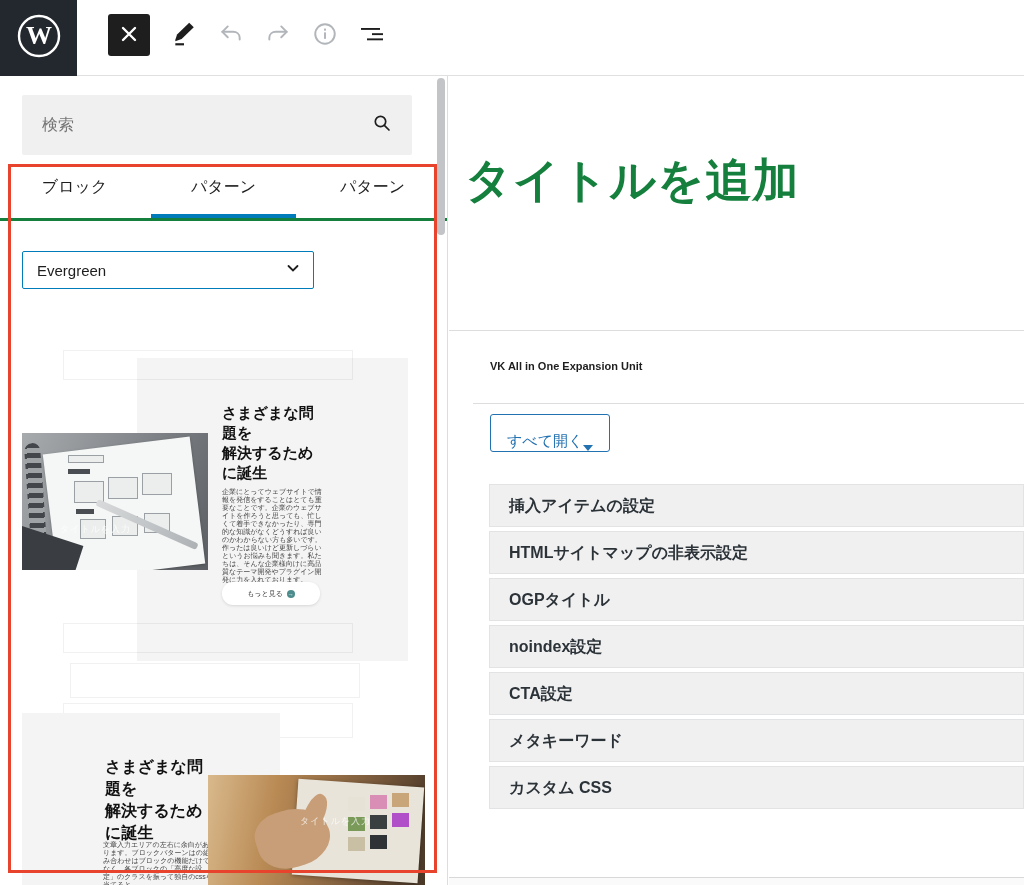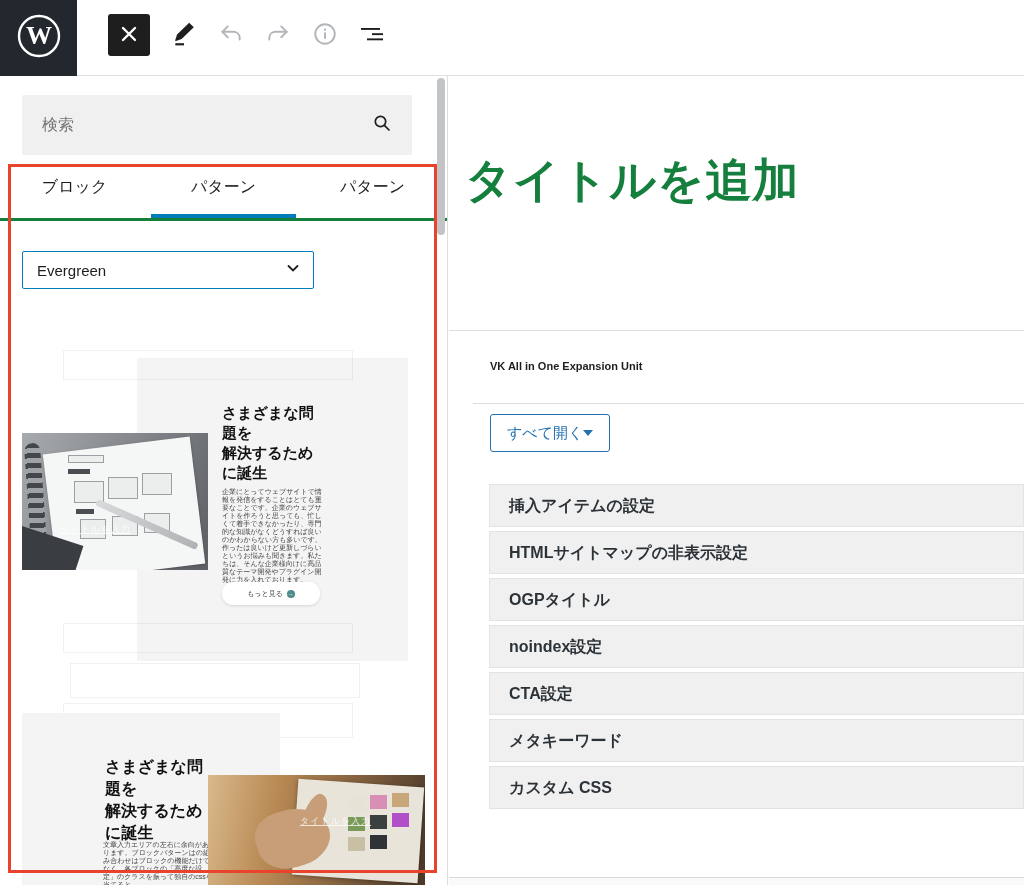--- a/index.html
+++ b/index.html
@@ -34,21 +34,21 @@
   .gray-block { position:absolute; background:#f4f4f4; }
   .ph-box { position:absolute; border:1px solid rgba(0,0,0,0.055); background:transparent; }
   .ph-box.solid { background:#fff; }
 
   .pat-heading { position:absolute; font-weight:bold; font-size:15px; line-height:20px; color:#111; white-space:pre-line; }
   .pat-body { position:absolute; font-size:7px; line-height:8px; color:#444; text-align:left; }
   .pat-btn { position:absolute; background:#fff; border:none; border-radius:11px; box-shadow:0 1px 3px rgba(0,0,0,0.12); display:flex; align-items:center; justify-content:center; gap:4px; font-size:7px; color:#333; cursor:pointer; font-family:"Liberation Sans",sans-serif; }
   .pat-btn .circle { width:8px; height:8px; border-radius:50%; background:#4d8c8c; color:#fff; font-size:6px; line-height:8px; text-align:center; }
 
   .photo { position:absolute; overflow:hidden; }
-  .photo .caption { position:absolute; color:rgba(255,255,255,0.75); font-size:9px; letter-spacing:1px;text-decoration:underline; }
+  .photo .caption { position:absolute; color:rgba(255,255,255,0.75); font-size:9px; letter-spacing:1px; }
 
   .photo1 { background:linear-gradient(115deg,#a8abae 0%,#85898d 45%,#5b5f63 100%); }
   .photo1 .spiral { position:absolute; left:6px; top:10px; width:16px; height:120px; background:repeating-linear-gradient(180deg,#43474b 0 5px,#9fa3a6 5px 10px); border-radius:8px; transform:rotate(-4deg); }
   .photo1 .page { position:absolute; left:28px; top:12px; width:148px; height:128px; background:#f5f6f6; transform:rotate(-7deg); box-shadow:0 1px 3px rgba(0,0,0,0.25); }
   .photo1 .wf { position:absolute; border:1px solid #9aa0a4; background:#eceeee; }
   .photo1 .bar { position:absolute; background:#4a4e52; }
   .photo1 .pen { position:absolute; left:70px; top:88px; width:110px; height:7px; background:linear-gradient(90deg,#d8dadb,#aeb2b5); transform:rotate(24deg); border-radius:3px; }
   .photo1 .corner { position:absolute; left:-14px; bottom:-10px; width:70px; height:46px; background:#3a3e42; transform:rotate(18deg); }
 
   .photo2 { background:linear-gradient(100deg,#d9b98c 0%,#b98a54 30%,#7a5a3c 70%,#4a3828 100%); }
@@ -61,21 +61,21 @@
 
   .scroll-thumb { position:absolute; left:437px; top:78px; width:8px; height:157px; background:#c3c4c7; border-radius:4px; z-index:10; cursor:grab; }
 
   
   .main { position:absolute; left:449px; top:76px; width:575px; height:809px; background:#fff; }
   .post-title { position:absolute; left:16px; top:74px; font-size:46px; font-weight:bold; color:#15803d; letter-spacing:1px; cursor:text; }
   .body-placeholder { position:absolute; left:16px; top:192px; font-size:18px; color:#757575; cursor:text; }
   .divider1 { position:absolute; left:0; top:254px; width:575px; height:1px; background:#ddd; }
   .vk-title { position:absolute; left:41px; top:284px; font-size:11px; font-weight:600; color:#1e1e1e; }
   .divider2 { position:absolute; left:24px; top:327px; width:551px; height:1px; background:#ddd; }
-  .open-all { position:absolute; left:41px; top:338px; height:38px; padding:0 16px; background:#fff; border:1px solid #2271b1; border-radius:3px; color:#2271b1; font-size:15px; display:flex; align-items:center; gap:0; cursor:pointer; font-family:"Liberation Sans",sans-serif; }
+  .open-all { position:absolute; left:41px; top:338px; height:38px; padding:0 16px; background:#fff; border:1px solid #2271b1; border-radius:3px; color:#2271b1; font-size:15px; display:flex; align-items:flex-end; gap:0; cursor:pointer; font-family:"Liberation Sans",sans-serif; }
   .open-all .caret { width:0; height:0; border-left:5px solid transparent; border-right:5px solid transparent; border-top:6px solid #2271b1; }
   .meta-panels { position:absolute; left:40px; top:408px; width:535px; }
   .meta-panel { height:43px; margin-bottom:4px; background:#f0f0f1; border:1px solid #e2e3e5; font-size:16px; font-weight:600; color:#2c3338; line-height:41px; padding-left:19px; cursor:pointer; }
   .bottom-strip { position:absolute; left:0; bottom:0; width:575px; height:8px; background:#fafafa; border-top:1px solid #d8d8d8; }
 </style>
 </head>
 <body>
 
 <div id="app">
 

